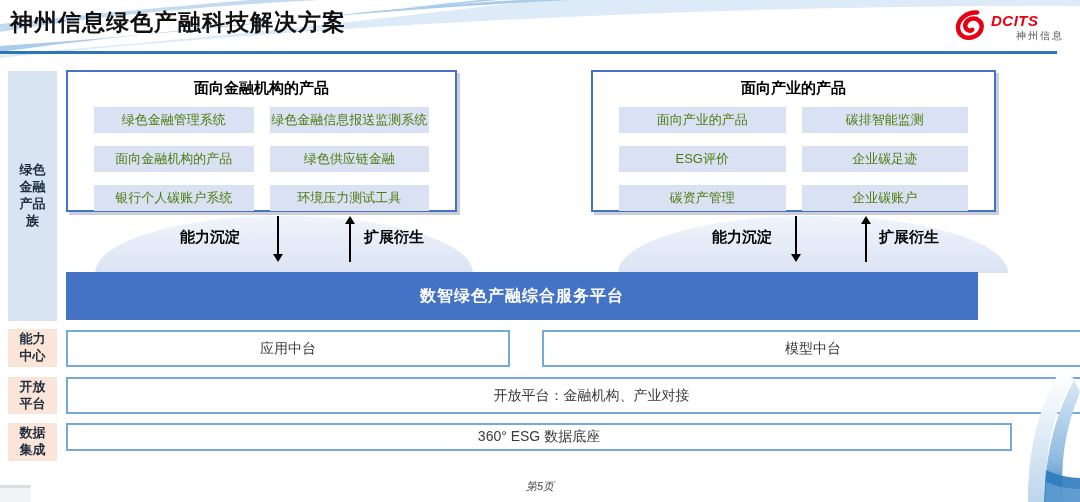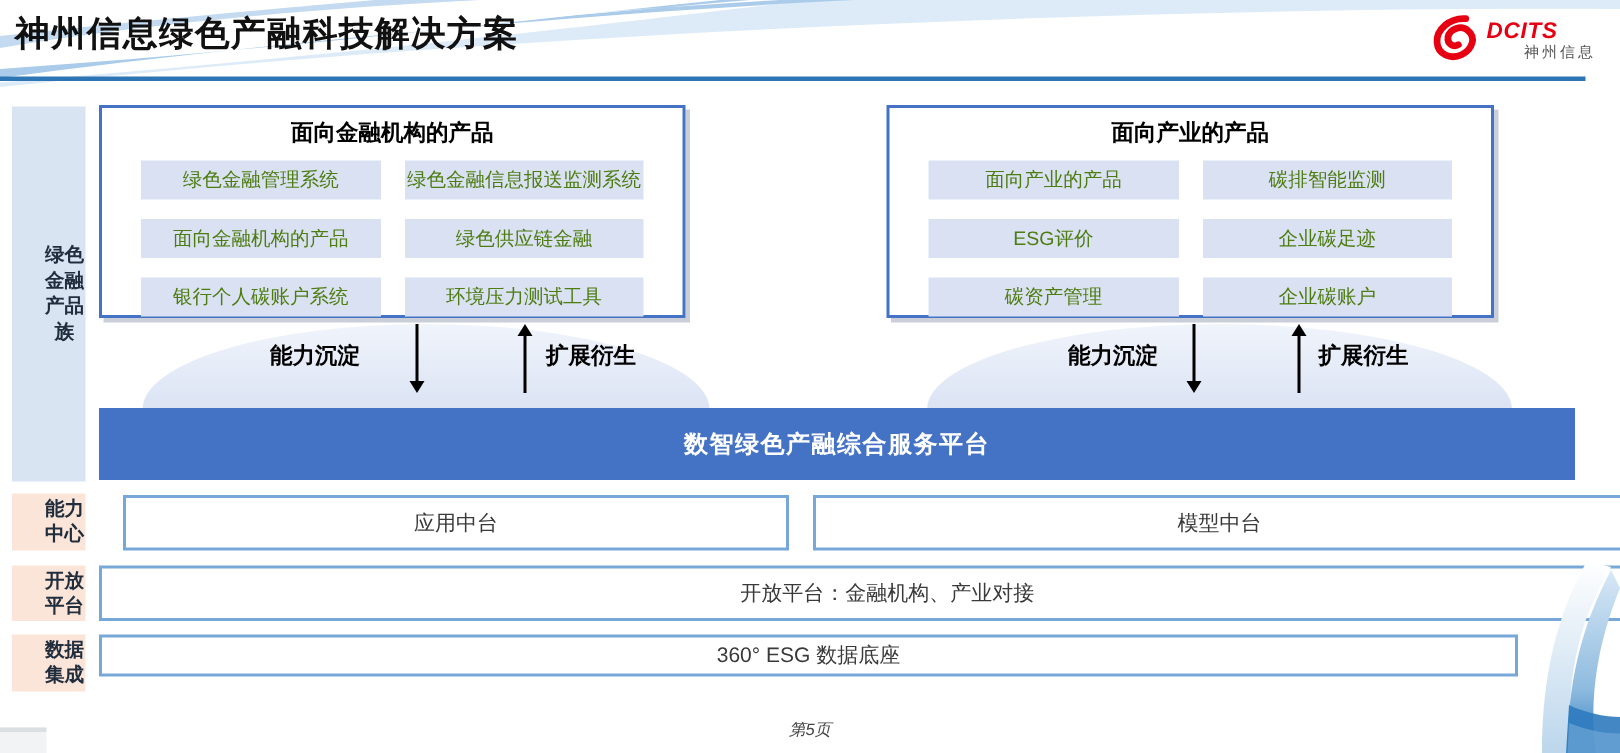--- a/index.html
+++ b/index.html
@@ -17,21 +17,21 @@
     color:#111; letter-spacing:1px; white-space:nowrap;
   }
   #title-underline { position:absolute; left:0; top:51px; width:1057px; height:3px; background:#2e75b6; }
   #logo { position:absolute; right:16px; top:9px; display:flex; align-items:flex-start; gap:2px; }
   #logo .mark { width:36px; height:34px; }
   #logo .words { display:flex; flex-direction:column; line-height:1.05; padding-top:4px; }
   #logo .brand { color:#e60012; font-weight:800; font-style:italic; font-size:15px; letter-spacing:.5px; }
   #logo .brand-cn { color:#555; font-size:10px; letter-spacing:2px; margin-top:2px;margin-left:25px; }
   
   .side-box {
-    position:absolute; left:8px; width:49px; display:flex; align-items:center; justify-content:flex-end;
+    position:absolute; left:8px; width:49px; display:flex; align-items:center; justify-content:center;
     font-weight:700; font-size:13px; color:#1f2d3d; line-height:1.3; text-align:center;
   }
   .side-box .vtxt { width:28px; word-break:break-all; }
   #side-green { top:71px; height:250px; background:#d9e4f2; }
   #side-capability { top:329px; height:38px; background:#fbe5d9; }
   #side-open { top:377px; height:37px; background:#fbe5d9; }
   #side-data { top:423px; height:38px; background:#fbe5d9; }
   
   .panel {
     position:absolute; top:70px; height:142px; background:#fff;
@@ -61,31 +61,31 @@
     content:""; position:absolute; left:-4px; top:38px;
     border-left:5px solid transparent; border-right:5px solid transparent; border-top:8px solid #000;
   }
   .arrow.up { top:224px; }
   .arrow.up::before {
     content:""; position:absolute; left:-4px; top:-8px;
     border-left:5px solid transparent; border-right:5px solid transparent; border-bottom:8px solid #000;
   }
   
   #platform-bar {
-    position:absolute; left:66px; top:272px; width:984px; height:48px; background:#4472c4;
+    position:absolute; left:66px; top:272px; width:912px; height:48px; background:#4472c4;
     display:flex; align-items:center; justify-content:center;
     color:#fff; font-size:16px; font-weight:700; letter-spacing:1px;
   }
   
   .white-box {
     position:absolute; background:#fff; border:2px solid #78a8d8;
     display:flex; align-items:center; justify-content:center;
     font-size:14px; color:#3a3a3a;
   }
-  #box-app { left:66px; top:330px; width:444px; height:37px;margin-left:16px; }
+  #box-app { left:66px; top:330px; width:444px; height:37px; }
   #box-model { left:542px; top:330px; width:542px; height:37px; }
   #box-open { left:66px; top:377px; width:1051px; height:37px; }
   #box-data { left:66px; top:423px; width:946px; height:28px; }
   
   #page-number {
     position:absolute; left:0; right:0; top:479px; text-align:center;
     font-size:11px; font-style:italic; color:#444;
   }
   #corner-swoosh { position:absolute; right:0; bottom:0; width:78px; height:128px; }
   #corner-gray {

